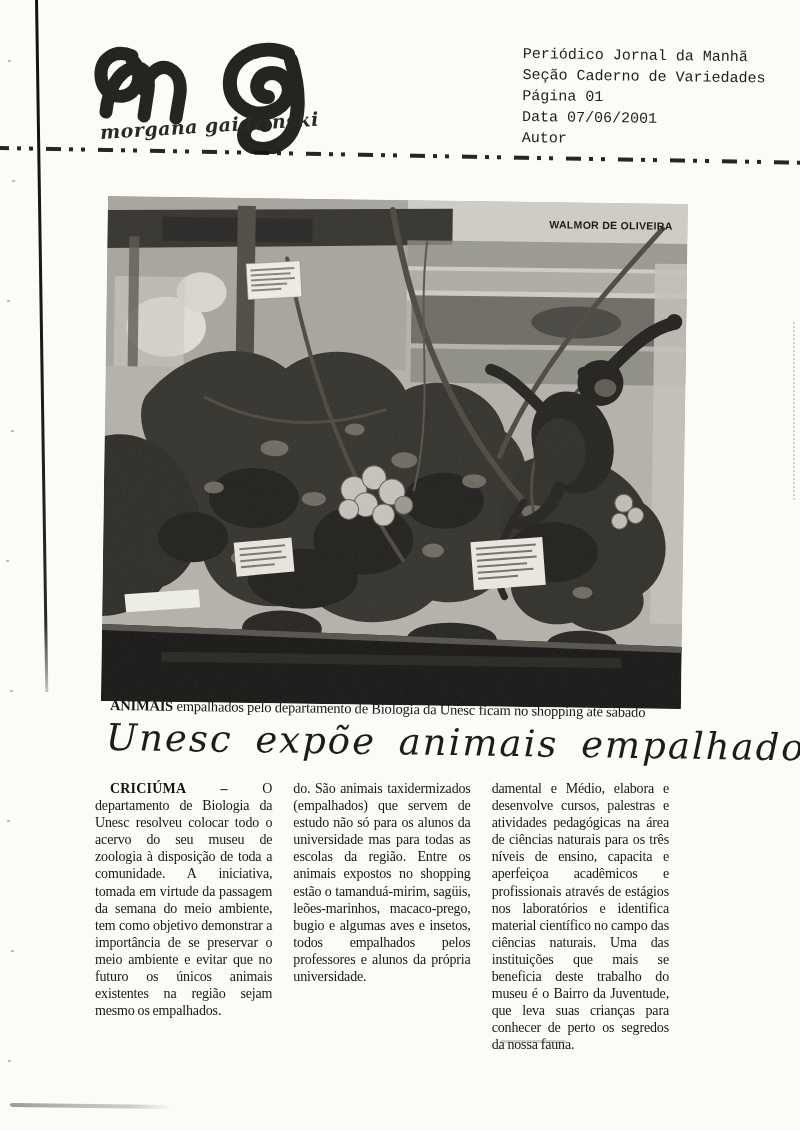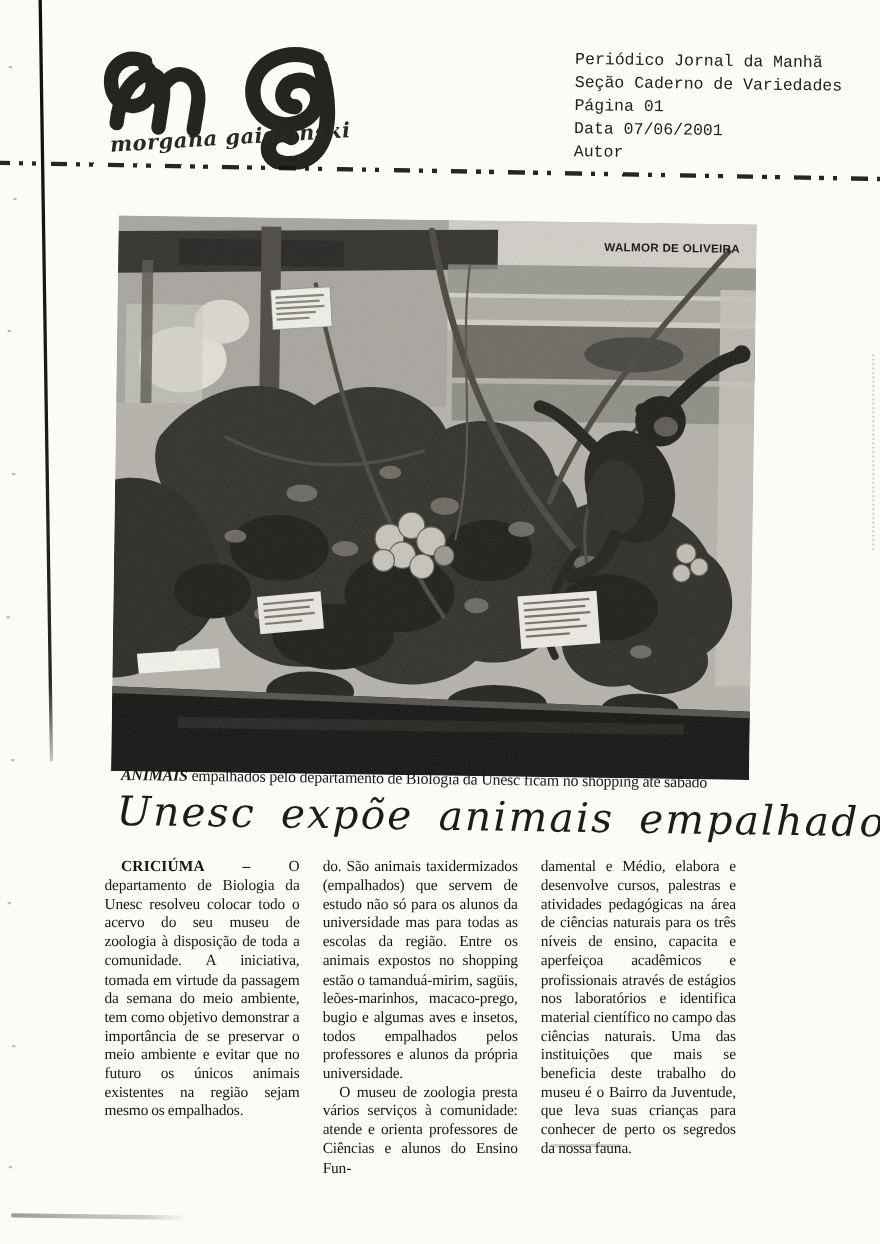--- a/index.html
+++ b/index.html
@@ -61,21 +61,21 @@
   .photo-wrap{left:108px;top:196px;width:580px;height:505px;
     transform:rotate(0.8deg);transform-origin:left top;}
   .photo-wrap svg{display:block;}
 
   
   .caption{
     left:110px;top:697px;width:575px;white-space:nowrap;
     font-size:14.5px;letter-spacing:-0.2px;color:#191816;
     transform:rotate(0.75deg);transform-origin:left center;
   }
-  .caption b{font-weight:bold;font-style:italic;}
+  .caption b{font-weight:bold;}
   .headline{
     left:106px;top:716px;margin:0;font-weight:normal;
     font-family:"DejaVu Serif", serif;font-style:italic;
     font-size:37px;letter-spacing:2px;word-spacing:9px;color:#1d1c1a;
     transform:rotate(0.85deg);transform-origin:left center;
     white-space:nowrap;
   }
 
   
   .columns{
@@ -261,18 +261,17 @@
 </div>
 
 <h1 class="abs headline">Unesc expõe animais empalhados</h1>
 
 <div class="abs columns">
   <div class="col">
     <p class="indent"><span class="dateline">CRICIÚMA –</span><span> O departamento de Biologia da Unesc resolveu colocar todo o acervo do seu museu de zoologia à disposição de toda a comunidade. A iniciativa, tomada em virtude da passagem da semana do meio ambiente, tem como objetivo demonstrar a importância de se preservar o meio ambiente e evitar que no futuro os únicos animais existentes na região sejam mesmo os empalhados.</span></p>
   </div>
   <div class="col">
     <p>do. São animais taxidermizados (empalhados) que servem de estudo não só para os alunos da universidade mas para todas as escolas da região. Entre os animais expostos no shopping estão o tamanduá-mirim, sagüis, leões-marinhos, macaco-prego, bugio e algumas aves e insetos, todos empalhados pelos professores e alunos da própria universidade.</p>
-    <p class="indent">O museu de zoologia presta vários serviços à comunidade: atende e orienta professores de Ciências e alunos do Ensino Fun-</p>
   </div>
   <div class="col">
     <p>damental e Médio, elabora e desenvolve cursos, palestras e atividades pedagógicas na área de ciências naturais para os três níveis de ensino, capacita e aperfeiçoa acadêmicos e profissionais através de estágios nos laboratórios e identifica material científico no campo das ciências naturais. Uma das instituições que mais se beneficia deste trabalho do museu é o Bairro da Juventude, que leva suas crianças para conhecer de perto os segredos da nossa fauna.</p>
   </div>
 </div>
 
 </body></html>

